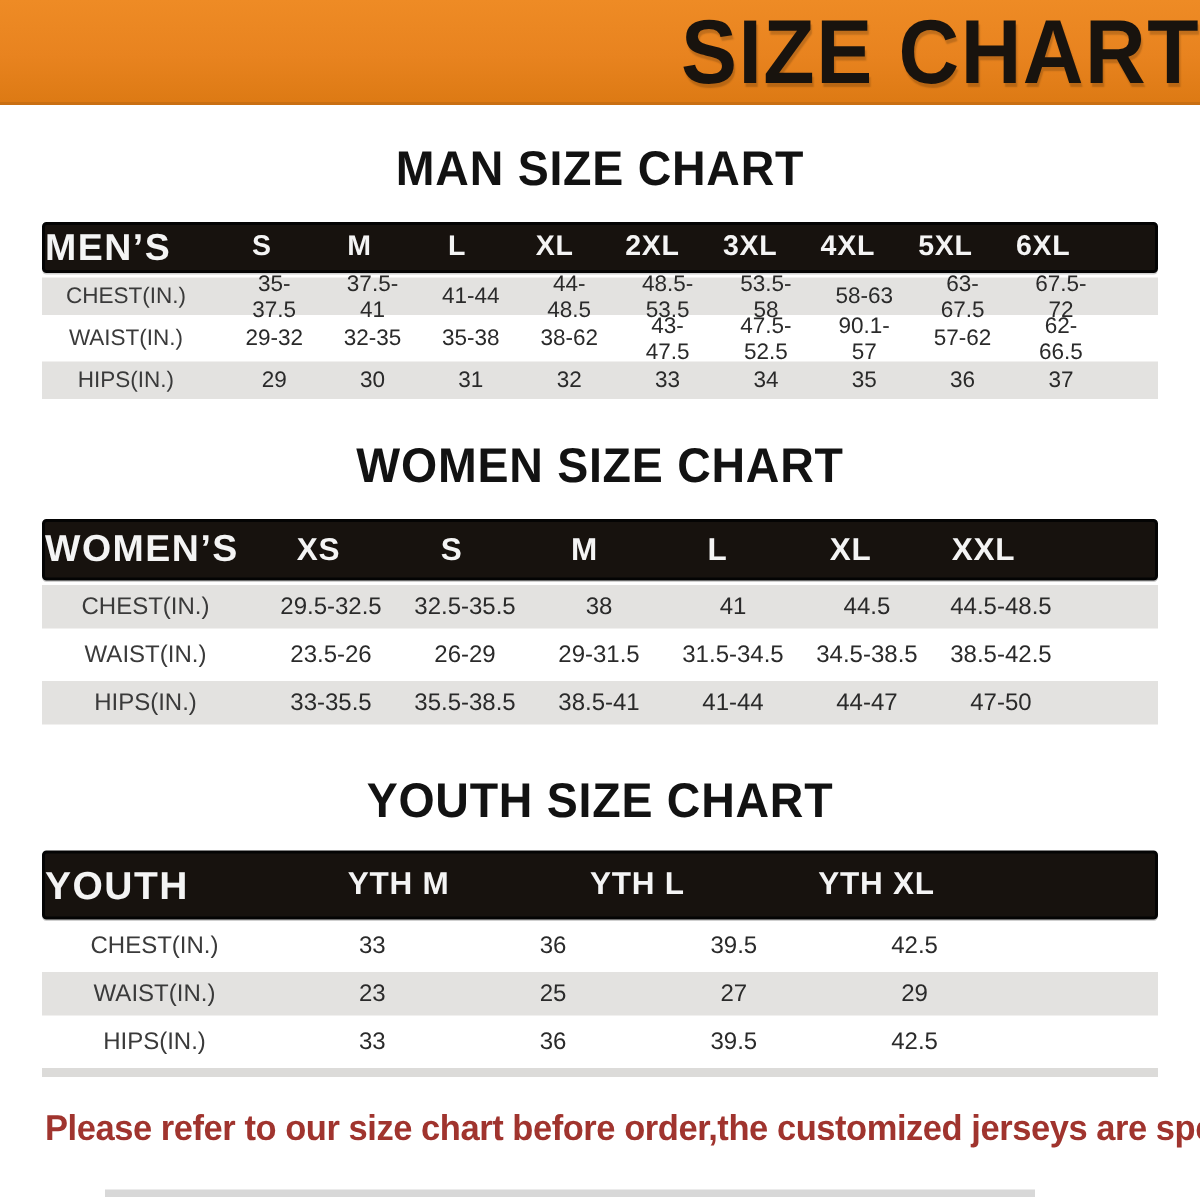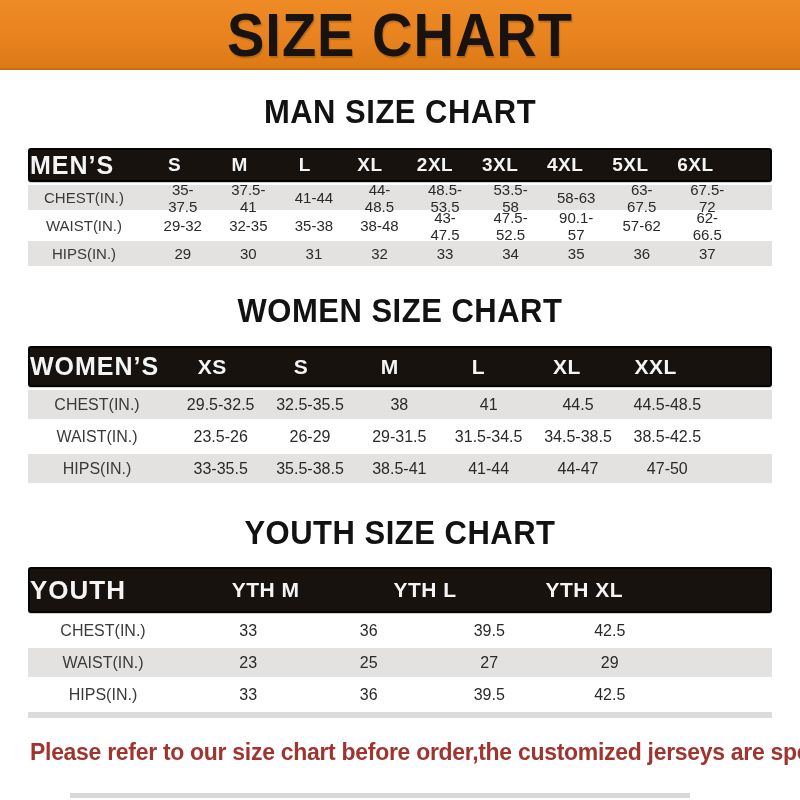--- a/index.html
+++ b/index.html
@@ -11,21 +11,21 @@
     position: relative;
   }
 
   
   .banner {
     height: 70px;
     width: 100%;
     background: linear-gradient(180deg, #ee8b25 0%, #e8831f 55%, #dd7a14 100%);
     display: flex;
     align-items: center;
-    justify-content: center;
+    justify-content: flex-end;
     border-bottom: 2px solid #c96f12;
   }
   .banner h1 {
     font-size: 56px;
     font-weight: 800;
     letter-spacing: 1px;
     color: #18130e;
     transform: scaleY(1.08);
     text-shadow: 1px 2px 1px rgba(0,0,0,0.18);
     white-space: nowrap;
@@ -165,21 +165,21 @@
           <span class="t-cell">53.5-58</span>
           <span class="t-cell">58-63</span>
           <span class="t-cell">63-67.5</span>
           <span class="t-cell">67.5-72</span>
         </div>
         <div class="t-row">
           <span class="t-label">WAIST(IN.)</span>
           <span class="t-cell">29-32</span>
           <span class="t-cell">32-35</span>
           <span class="t-cell">35-38</span>
-          <span class="t-cell">38-48</span>
+          <span class="t-cell">38-62</span>
           <span class="t-cell">43-47.5</span>
           <span class="t-cell">47.5-52.5</span>
           <span class="t-cell">90.1-57</span>
           <span class="t-cell">57-62</span>
           <span class="t-cell">62-66.5</span>
         </div>
         <div class="t-row shaded">
           <span class="t-label">HIPS(IN.)</span>
           <span class="t-cell">29</span>
           <span class="t-cell">30</span>

